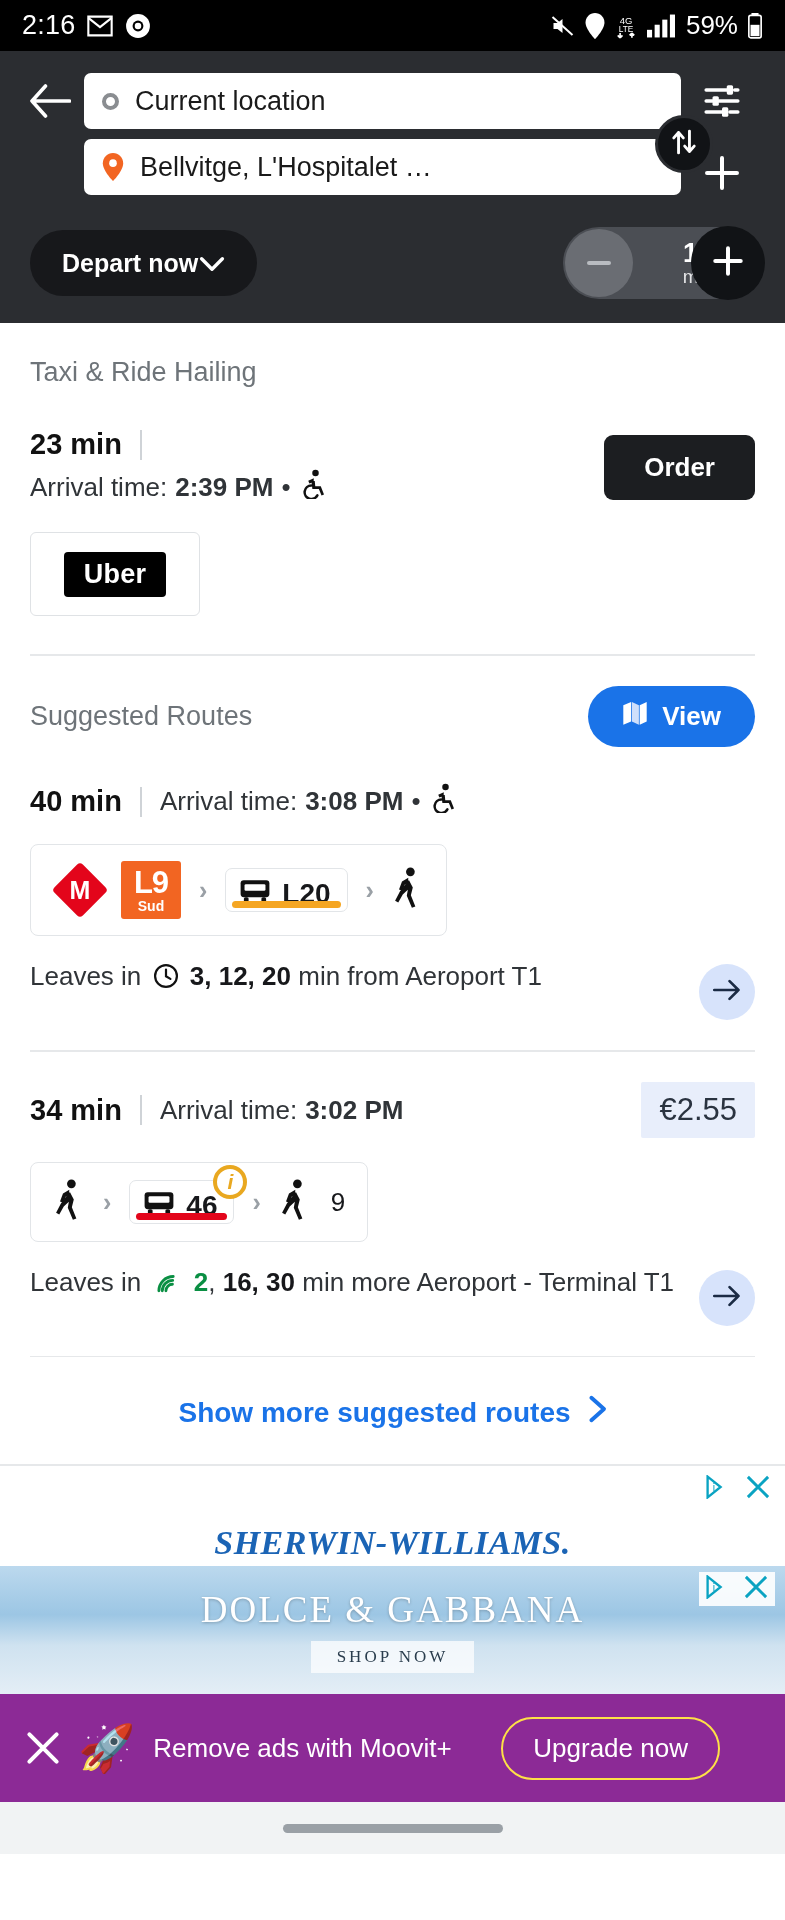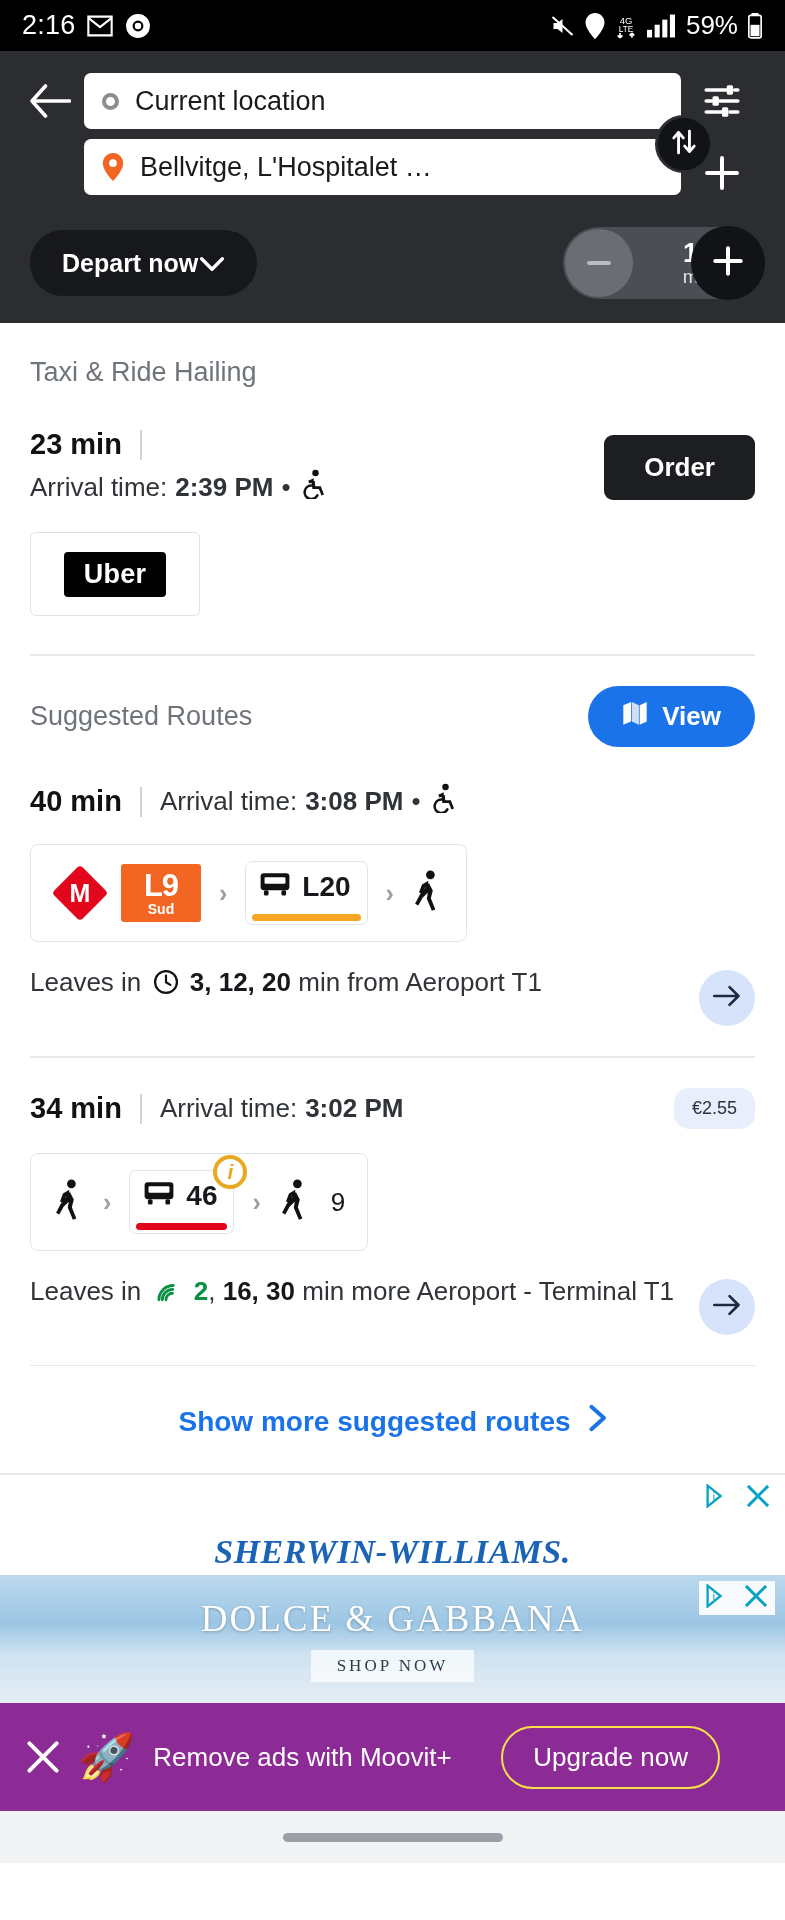--- a/index.html
+++ b/index.html
@@ -132,29 +132,29 @@
   .metro-diamond { position: relative; width: 54px; height: 54px; }
   .metro-diamond .dia {
     position: absolute; left: 7px; top: 7px; width: 40px; height: 40px;
     background: #e3051b; transform: rotate(45deg); border-radius: 4px;
   }
   .metro-diamond .m {
     position: absolute; inset: 0; display: flex; align-items: center; justify-content: center;
     color: #fff; font-size: 25px; font-weight: 700;
   }
   .l9-badge {
-    background: #f26522; color: #fff; width: 80px; height: 58px; border-radius: 3px;
+    background: #f26522; color: #fff; width: 60px; height: 58px; border-radius: 3px;
     display: flex; flex-direction: column; align-items: center; justify-content: center;
     line-height: 1;
   }
   .l9-badge .big { font-size: 31px; font-weight: 700; letter-spacing: -1px; }
   .l9-badge .sub { font-size: 14px; font-weight: 700; margin-top: 1px; }
   .line-chip {
     position: relative; border: 1px solid #e2e5e8; border-radius: 7px;
-    padding: 8px 16px 20px 12px; display: flex; align-items: center; gap: 10px;
+    padding: 8px 16px 0 12px; display: flex; align-items: center; gap: 10px;
     background: #fff;
   }
   .line-chip .num { font-size: 28px; font-weight: 700; color: #17181b; }
   .line-chip .underline {
     position: absolute; left: 6px; right: 6px; bottom: 3px; height: 7px; border-radius: 4px;
   }
   .info-badge {
     position: absolute; right: -14px; top: -16px; width: 34px; height: 34px;
     border-radius: 50%; background: #fff; border: 4px solid #e9a820;
     color: #e9a820; font-size: 21px; font-weight: 700;
@@ -166,22 +166,22 @@
     margin-top: 24px; }
   .leaves-txt { font-size: 26px; color: #303438; line-height: 1.3; flex: 1; }
   .leaves-txt b { font-weight: 700; color: #17181b; }
   .leaves-txt .live { color: #0a8f43; font-weight: 700; }
   .go-btn {
     width: 56px; height: 56px; min-width: 56px; border-radius: 50%;
     background: #d7e3fb; display: flex; align-items: center; justify-content: center;
     cursor: pointer; margin-top: 4px;
   }
   .price-badge {
-    background: #e8eefb; color: #2a3340; border-radius: 15px;
-    padding: 10px 18px; font-size: 18px;
+    background: #e8eefb; color: #2a3340; border-radius: 2px;
+    padding: 10px 18px; font-size: 31px;
   }
 
   .show-more {
     text-align: center; padding: 38px 0 34px 0; color: #1a73e8;
     font-size: 28px; font-weight: 700; cursor: pointer;
     display: flex; align-items: center; justify-content: center; gap: 16px;
   }
 
   
   .ad-sep { height: 2px; background: #e6e8ea; }

